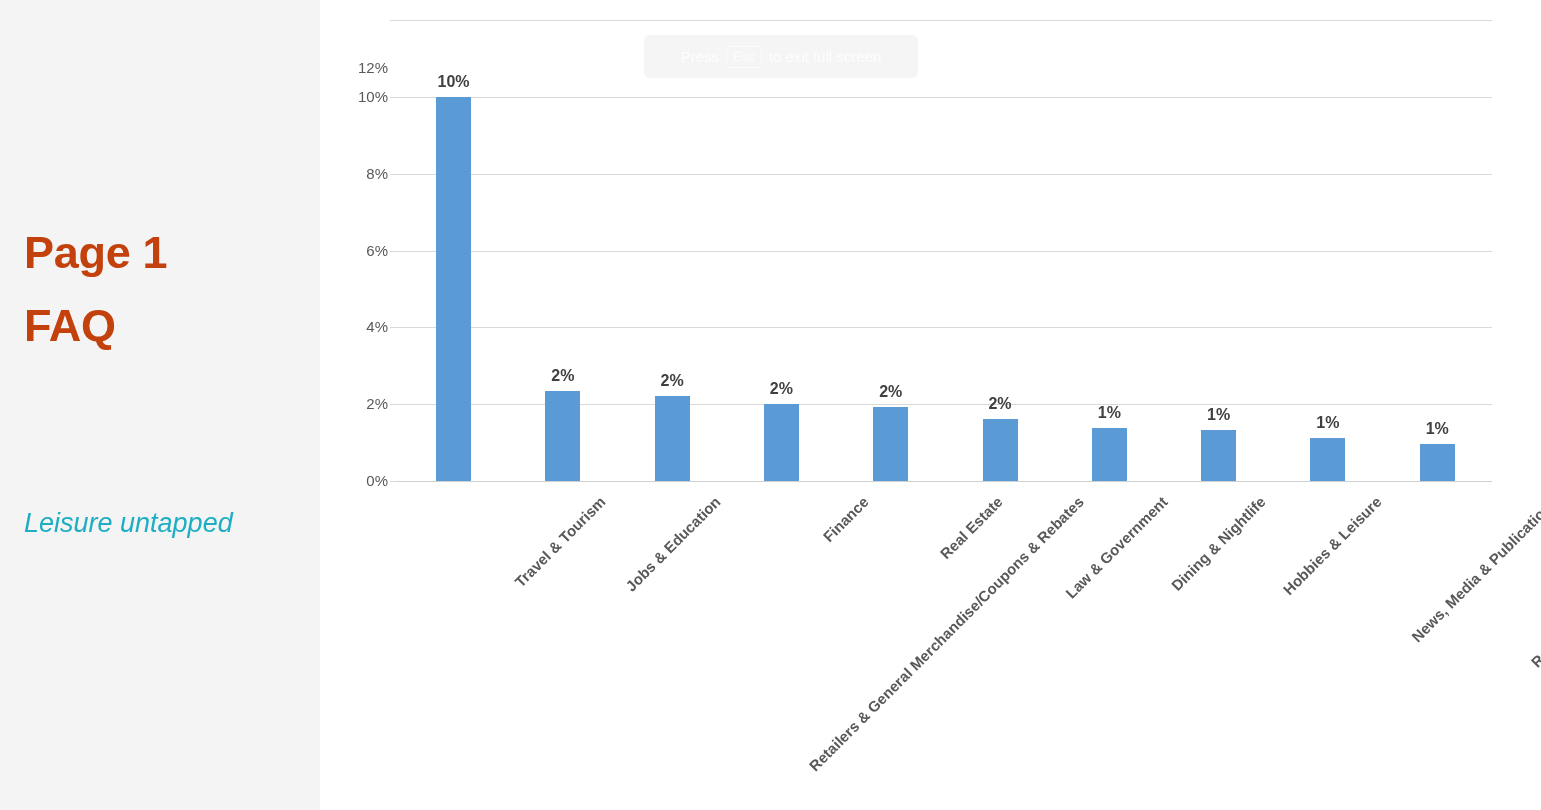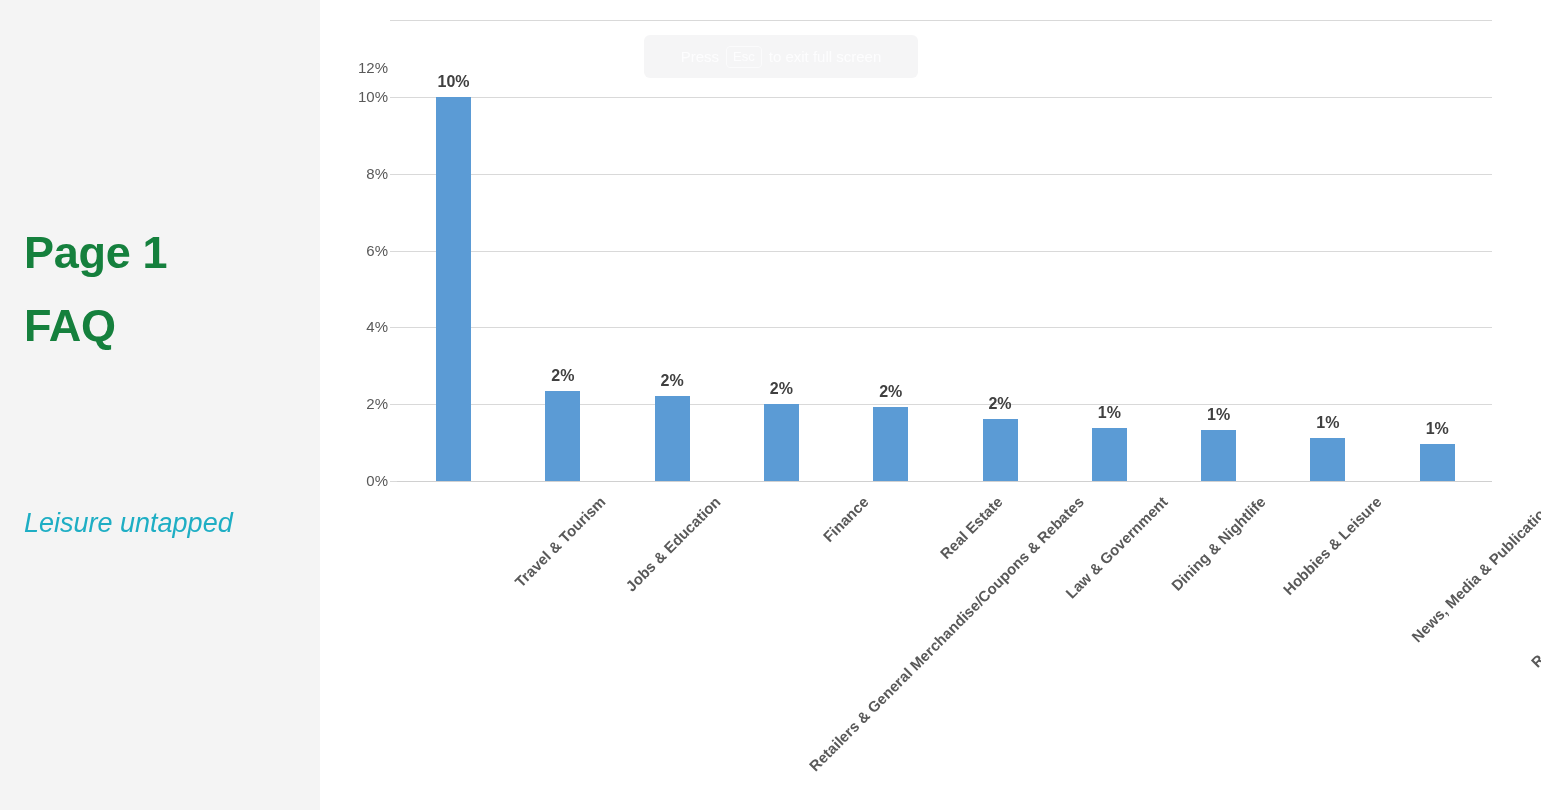--- a/index.html
+++ b/index.html
@@ -29,21 +29,21 @@
     height: 810px;
     background: #f4f4f4;
   }
   #title-block {
     position: absolute;
     left: 24px;
     top: 216px;
     width: 278px;
   }
   .title-line {
-    color: #15803d;
+    color: #c2410c;
     font-family: "Liberation Sans", sans-serif;
     font-weight: bold;
     font-size: 45px;
     line-height: 73px;
     letter-spacing: -0.3px;
     white-space: nowrap;
   }
   #subtitle-block {
     position: absolute;
     left: 24px;

